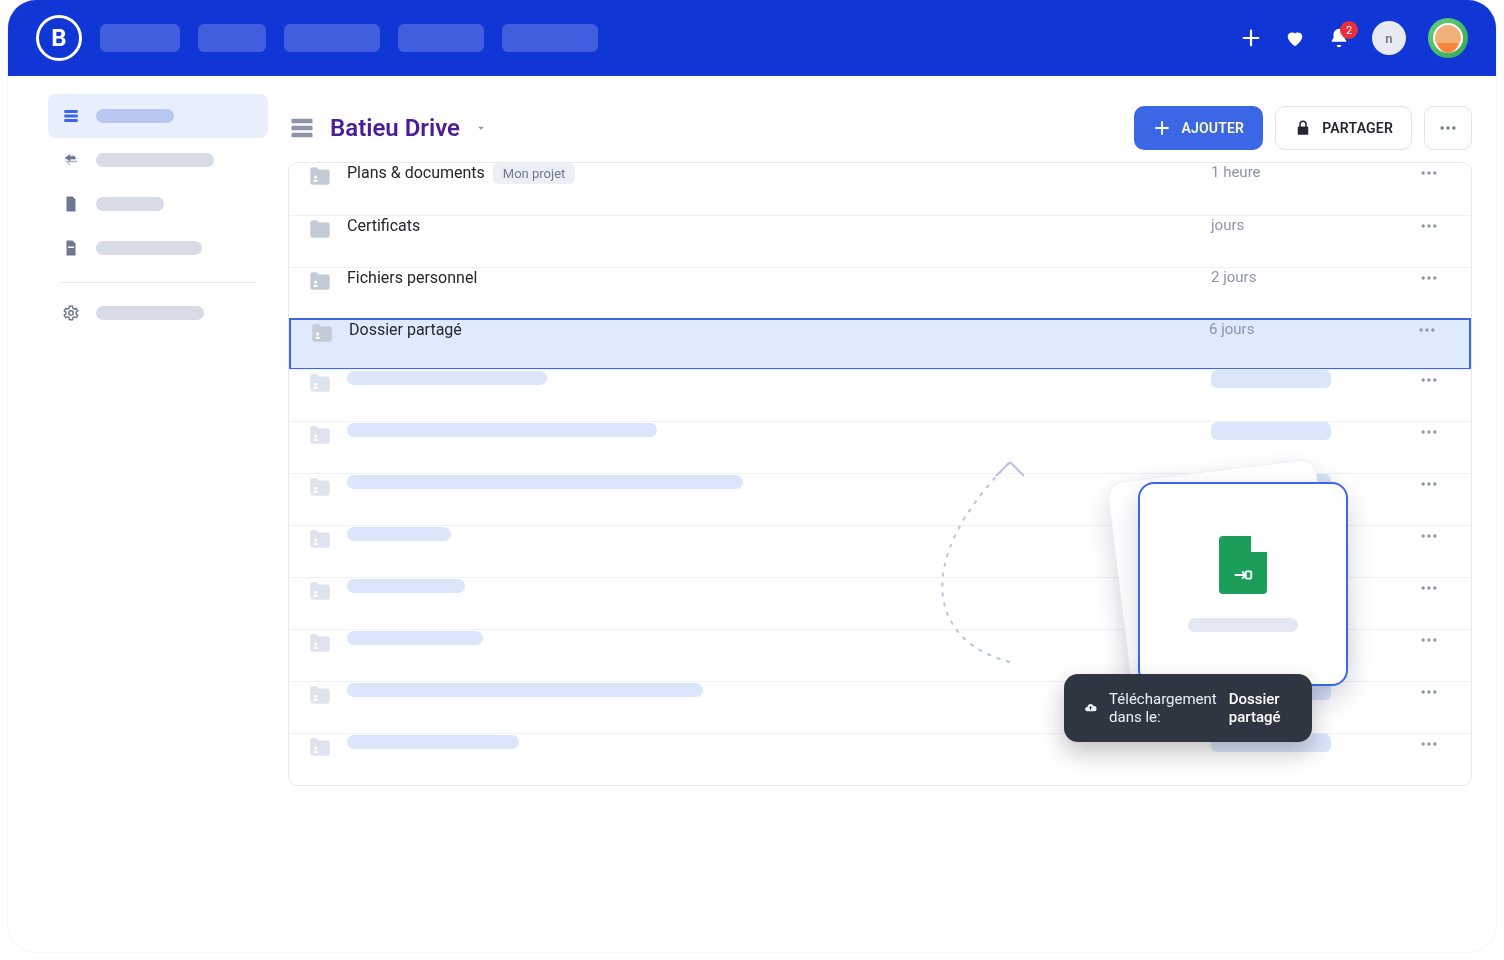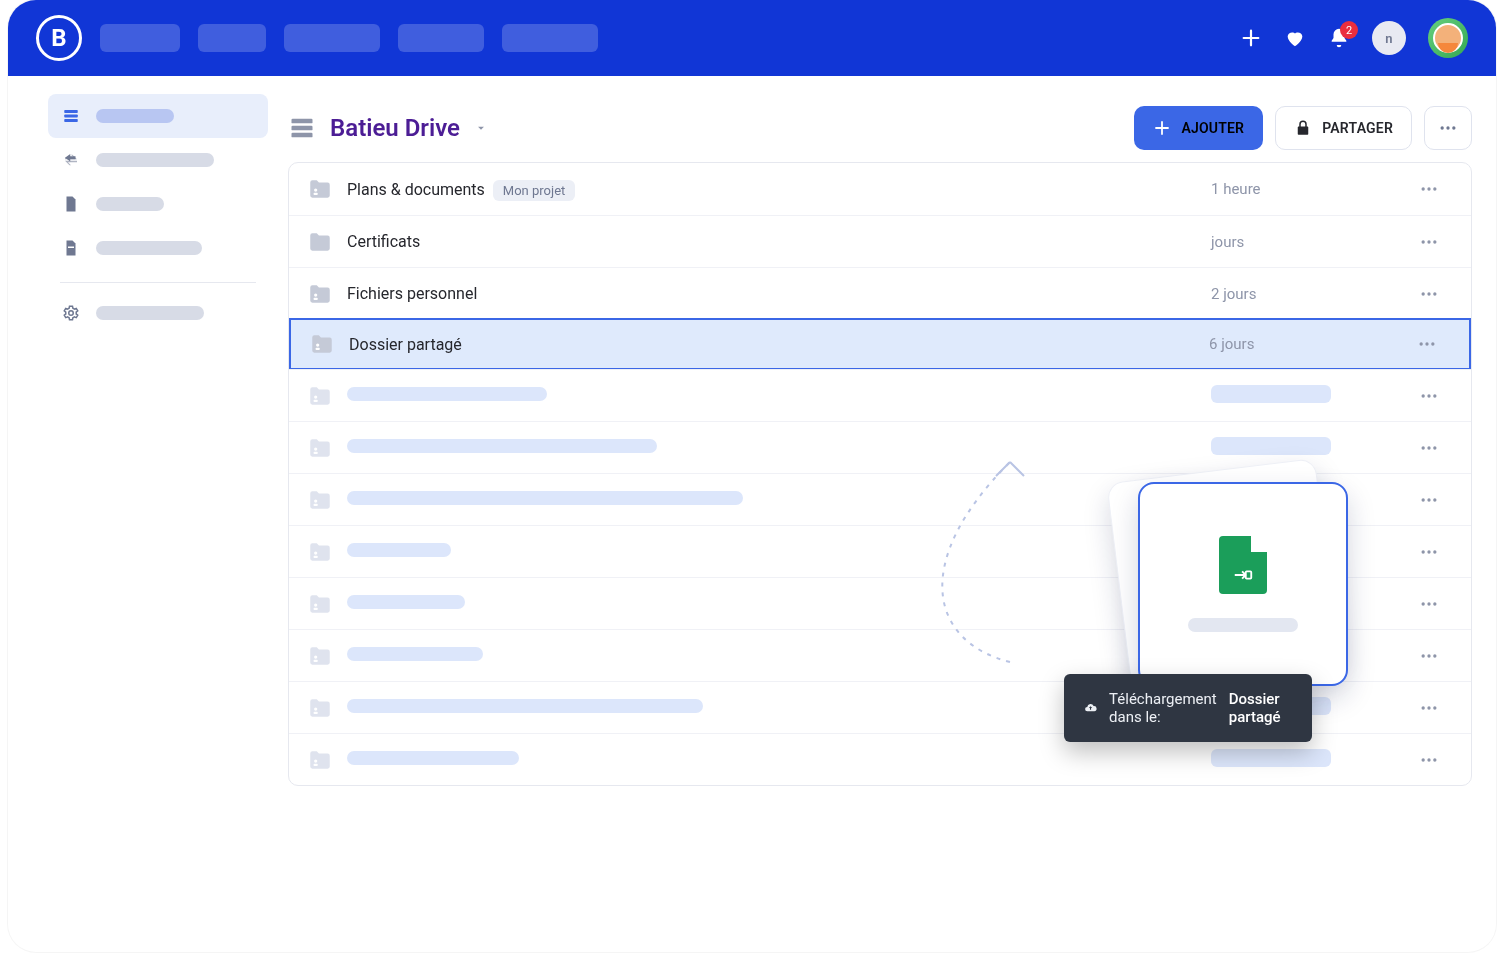--- a/index.html
+++ b/index.html
@@ -67,40 +67,40 @@
   .main-header {
     display:flex; align-items:center; gap:14px; height:68px;
   }
   .drive-title { font-size:24px; font-weight:600; color:#4c1d95;}
   .caret { color:#8e95a9; }
   .btn {
     height:44px; border-radius:10px; display:flex;align-items:center;gap:10px;
     padding:0 18px; font-weight:600; font-size:14px; letter-spacing:.2px;
     cursor:pointer; border:1px solid transparent;
   }
-  .btn-primary{background:#3b67e6;color:#000000;}
+  .btn-primary{background:#3b67e6;color:#fef9c3;}
   .btn-outline{background:#fff;color:#26272d;border-color:#dfe3ee;}
   .btn-iconbox{width:48px;justify-content:center;padding:0;border:1px solid #dfe3ee;background:#fff;color:#6f7891;}
   .header-right{margin-left:auto;display:flex;gap:12px;}
 
   .table {
     border:1px solid #e6e8ef; border-radius:10px; overflow:hidden;
   }
   .thead {
     display:flex; align-items:center; height:36px; padding:0 18px;
     color:#8e95a9; font-size:11px; letter-spacing:.5px; font-weight:600;
     border-bottom:1px solid #e6e8ef;
     text-transform:uppercase;
   }
   .col-name{flex:1;}
   .col-date{width:180px;}
   .col-actions{width:48px;}
 
   .row {
-    display:flex; align-items:center; height:52px; padding:0 18px; gap:14px;
+    display:flex; align-items:flex-start; height:52px; padding:0 18px; gap:14px;
     border-top:1px solid #f0f1f6;
   }
   .row:first-of-type{border-top:none;}
   .row.highlight{
     background:#dfeafc;
     border:2px solid #3b67e6;
     border-left-width:2px; border-right-width:2px;
     margin:-1px 0;
   }
   .folder-ic{color:#c5cad7;}
@@ -126,21 +126,21 @@
   .doc-card.back{left:306px;top:48px;transform:rotate(-7deg);border:1px solid #eef0f6;}
   .doc-card.front{left:326px;top:60px;border:2px solid #3b67e6;}
   .doc-ic{width:48px;height:58px;background:#1b9e5a;position:relative;border-radius:4px 4px 4px 4px;}
   .doc-ic::before{content:"";position:absolute;top:0;right:0;width:16px;height:16px;background:#fff;border-left:12px solid #1b9e5a;border-bottom:12px solid #1b9e5a;}
   .doc-ic-sym{position:absolute;bottom:8px;left:0;right:0;display:flex;justify-content:center;color:#fff;font-size:16px;}
   .doc-ph{width:110px;height:14px;background:#e3e7f1;border-radius:7px;}
 
   .toast{
     position:absolute;left:252px;top:252px;
     background:#2f3642;color:#eceff4;
-    border-radius:6px;padding:16px 20px;display:flex;align-items:center;gap:12px;
+    border-radius:14px;padding:16px 20px;display:flex;align-items:center;gap:12px;
     font-size:15px; box-shadow:0 10px 24px rgba(0,0,0,.25);
     pointer-events:auto;
   }
   .toast .strong{color:#fff;font-weight:500;}
 
   .arrow-path{
     position:absolute; left:58px; top:0; width:260px; height:260px;
   }
 
   svg{display:block}

